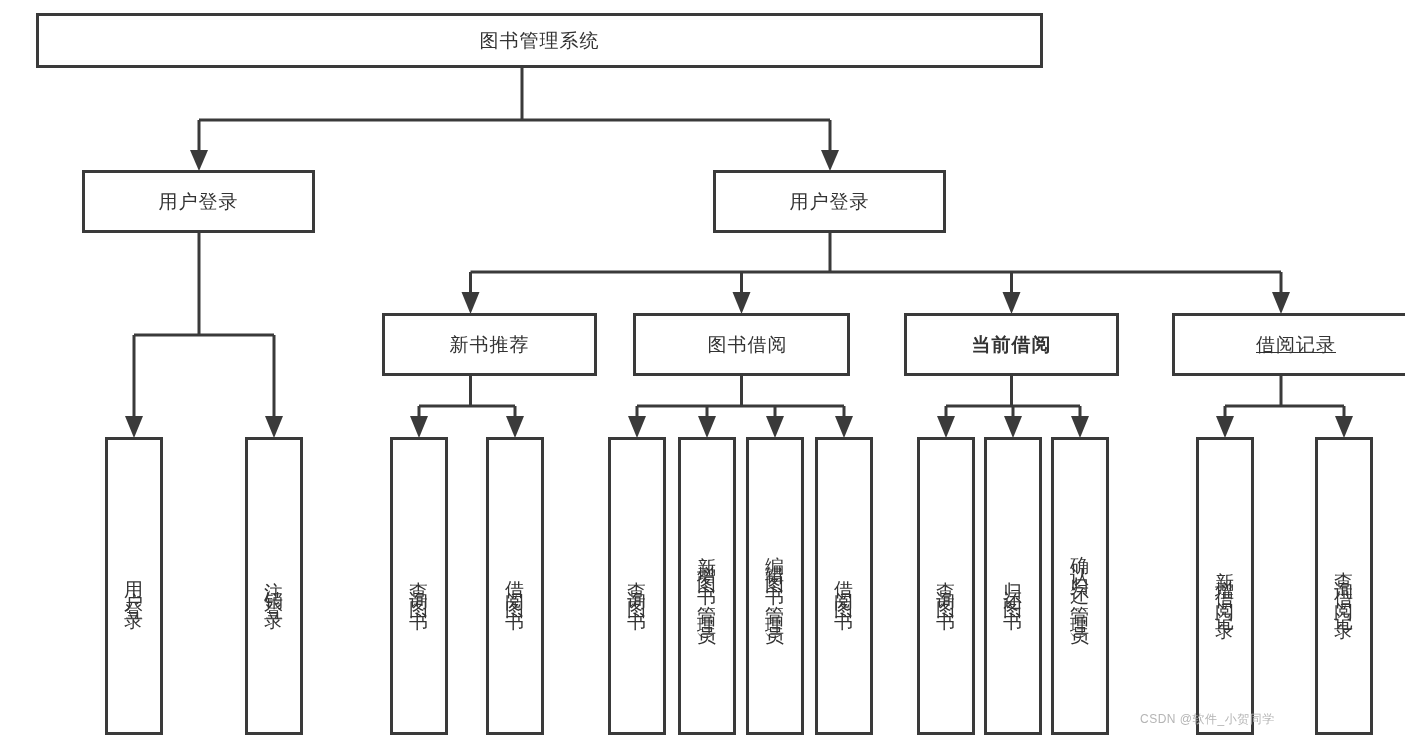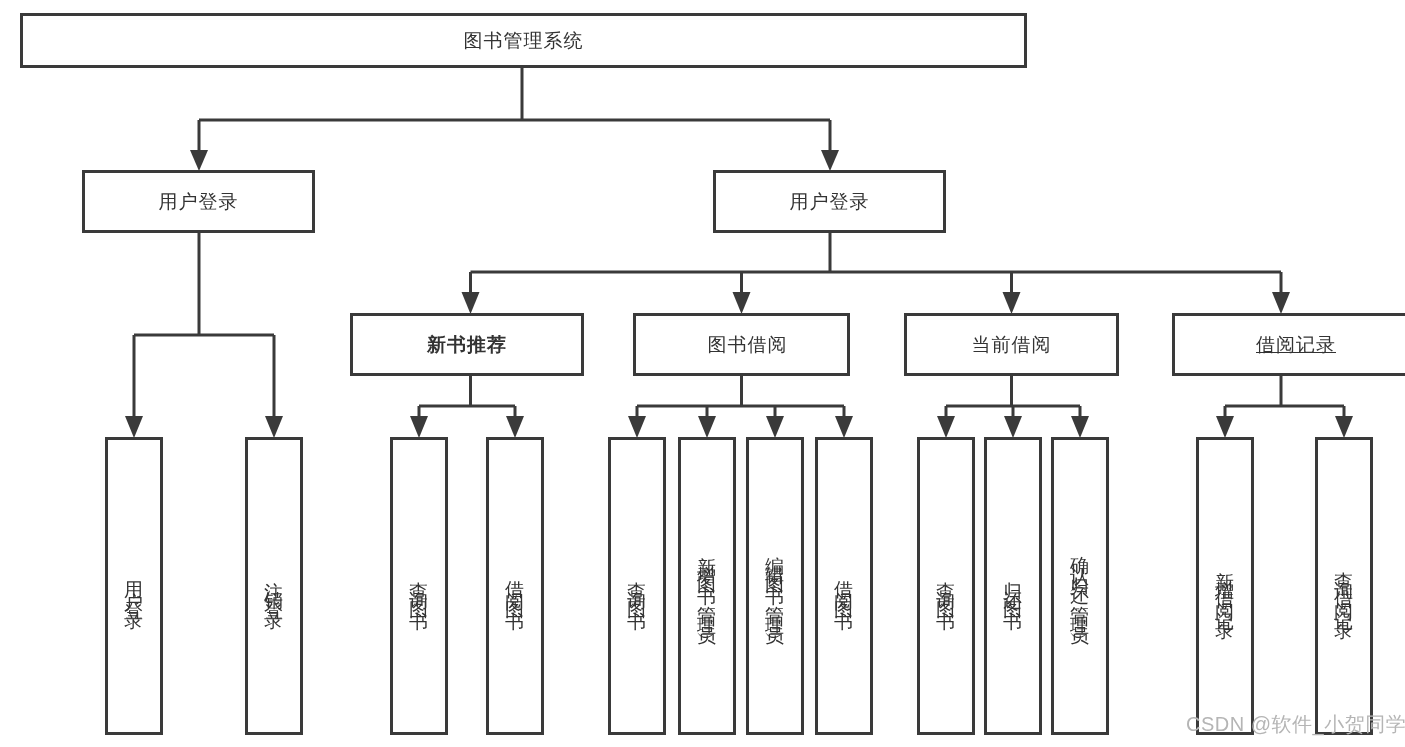--- a/index.html
+++ b/index.html
@@ -36,27 +36,27 @@
     justify-content: center;
     z-index: 2;
     color: var(--text);
   }
   .hlabel {
     font-size: 19px;
     letter-spacing: 1px;
     white-space: nowrap;
     color: var(--text);
   }
-  .root  { left: 20px;  top: 13px;  width: 1007px; height: 55px; }
+  .root  { left: 36px;  top: 13px;  width: 1007px; height: 55px; }
   .l2a   { left: 82px;  top: 170px; width: 233px;  height: 63px; }
   .l2b   { left: 713px; top: 170px; width: 233px;  height: 63px; }
   .l3    { top: 313px; height: 63px; }
-  .l3a   { left: 350px;  width: 234px; font-weight: bold; }
+  .l3a   { left: 382px;  width: 215px; }
   .l3b   { left: 633px;  width: 217px; padding-left: 12px; }
-  .l3c   { left: 904px;  width: 215px; }
+  .l3c   { left: 904px;  width: 215px; font-weight: bold; }
   .l3d   { left: 1172px; width: 248px; text-decoration: underline; }
   .leaf  { top: 437px; width: 58px; height: 298px; }
   .vtext {
     writing-mode: vertical-rl;
     text-orientation: mixed;
     font-size: 19px;
     letter-spacing: 10px;
     line-height: 1;
     white-space: nowrap;
     color: var(--text);
@@ -69,23 +69,23 @@
   .lf6  { left: 678px; }
   .lf7  { left: 746px; }
   .lf8  { left: 815px; }
   .lf9  { left: 917px; }
   .lf10 { left: 984px; }
   .lf11 { left: 1051px; }
   .lf12 { left: 1196px; }
   .lf13 { left: 1315px; }
   .watermark {
     position: absolute;
-    left: 1186px;
+    left: 1140px;
     top: 711px;
-    font-size: 20px;
+    font-size: 12px;
     color: var(--watermark);
     white-space: nowrap;
     z-index: 3;
     letter-spacing: 0.5px;
     text-align: center;
   }
 </style>
 </head>
 <body>
 

